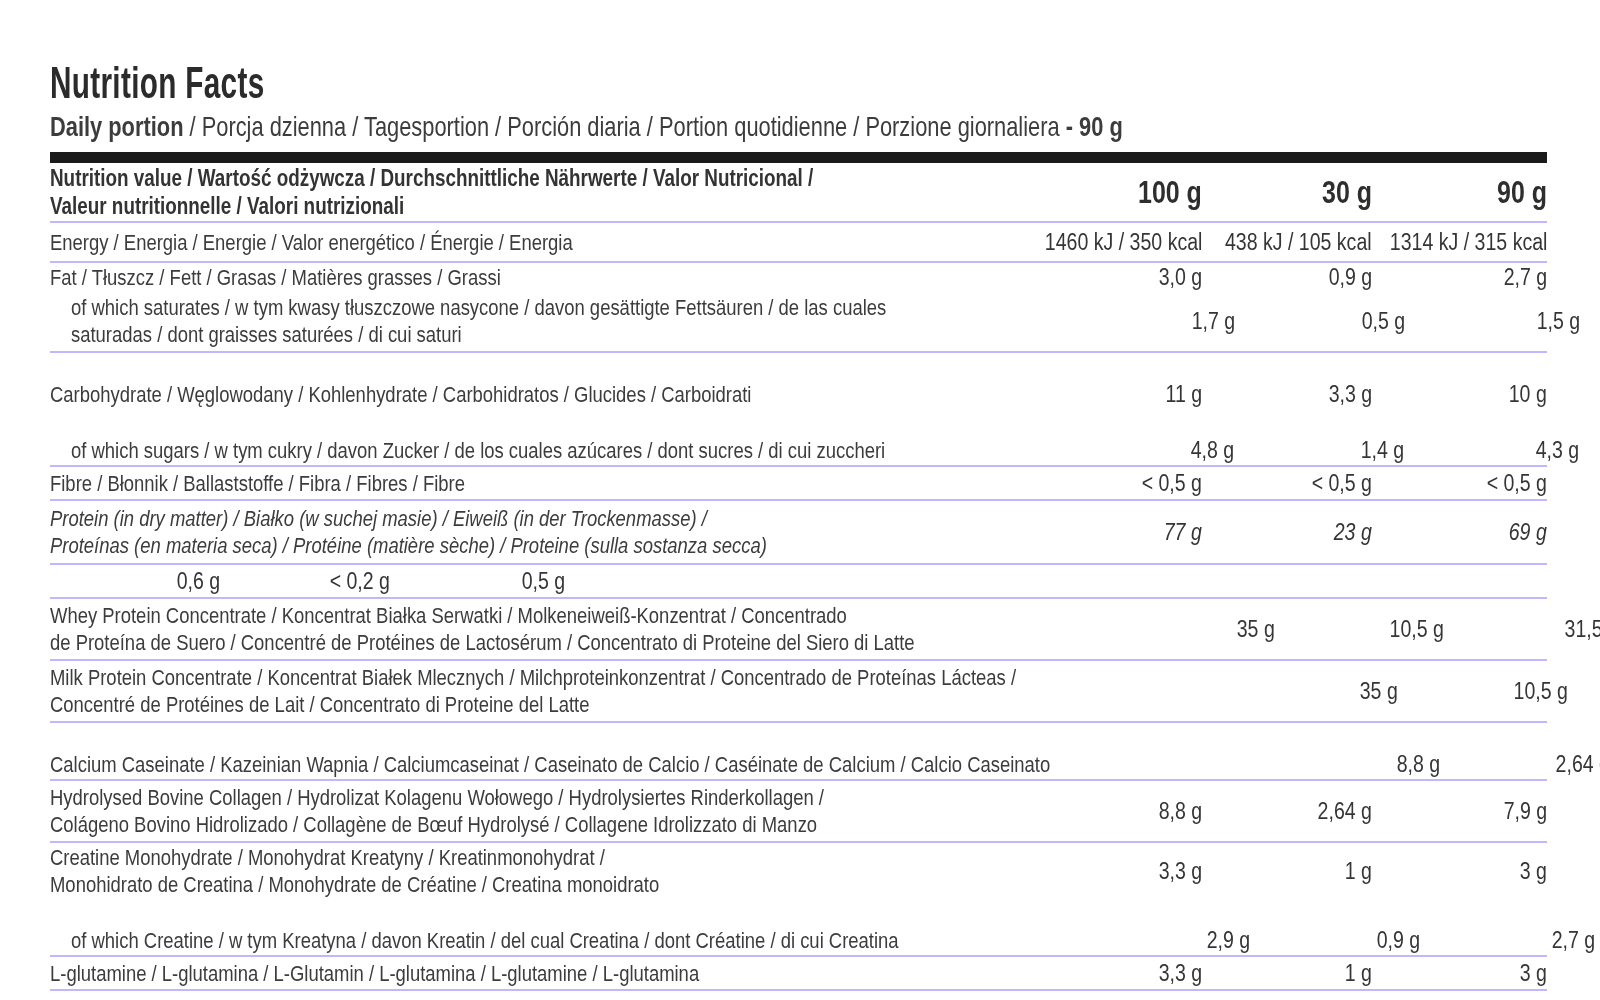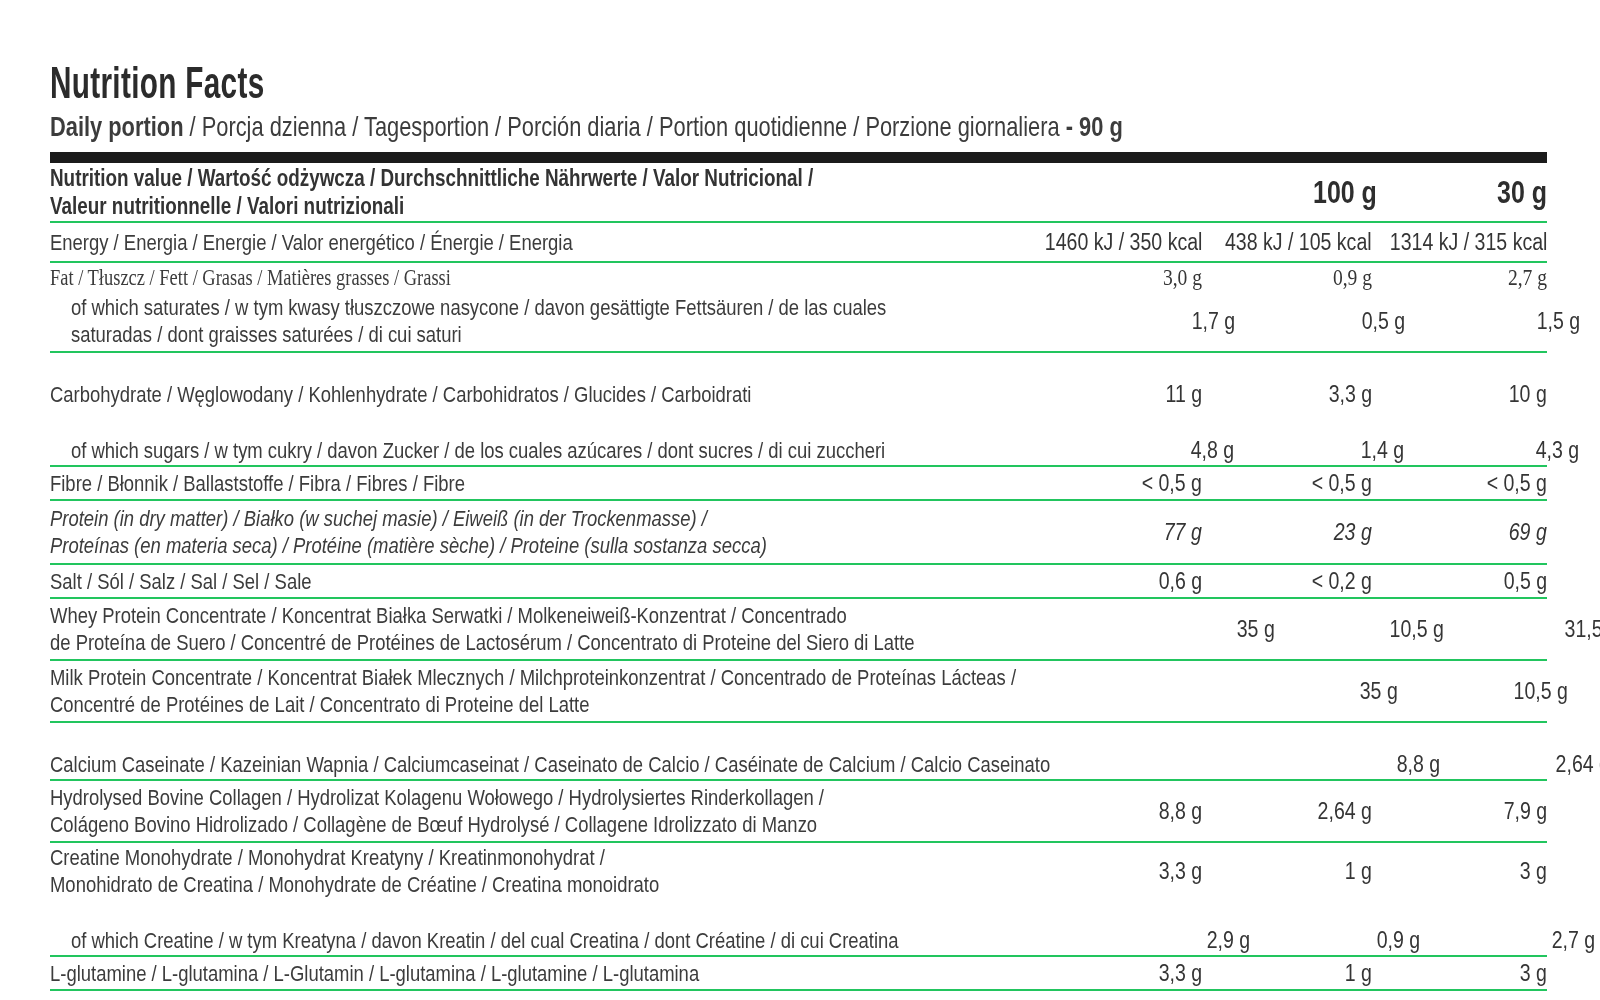--- a/index.html
+++ b/index.html
@@ -12,33 +12,33 @@
 
   .title{font-size:45px;font-weight:bold;color:#2b2b2b;transform:scaleX(0.66);transform-origin:0 50%;display:inline-block;white-space:nowrap;letter-spacing:0.5px;}
   .subtitle{margin-top:2px;white-space:nowrap;}
   .subtitle .part{display:inline;font-size:28px;color:#3c3c3c;}
   .subtitle-wrap{transform:scaleX(0.78);transform-origin:0 50%;display:inline-block;white-space:nowrap;}
   .b{font-weight:bold;color:#333;}
 
   .bar{background:#1b1b1b;height:11px;margin-top:9px;}
   .bar-bottom{background:#1b1b1b;height:9px;margin-top:11px;}
 
-  .block{border-bottom:2px solid #22c55e;}
+  .block{border-bottom:2px solid #c4b5fd;}
   .row{display:flex;align-items:center;}
   .lab{flex:1 1 auto;display:flex;align-items:center;overflow:visible;}
   .vc{width:170px;display:flex;justify-content:flex-end;align-items:center;flex:0 0 auto;}
   .vc3{width:175px;display:flex;justify-content:flex-end;align-items:center;flex:0 0 auto;}
   .indent .cond{margin-left:21px;}
 
   .hdr{min-height:58px;}
   .hdr .cond{font-weight:bold;font-size:23px;line-height:28px;color:#333;}
   .hdr .num{font-size:32px;font-weight:bold;transform:scaleX(0.78);color:#2e2e2e;}
 
   .h36{min-height:38px;} .h32{min-height:32px;text-align:right;} .h30{min-height:30px;margin-top:26px;}
-  .h28{min-height:28px;align-items:flex-end;font-family:Liberation Serif, serif;} 
+  .h28{min-height:28px;align-items:flex-end;} 
   .h60{min-height:60px;} .h62{min-height:62px;font-style:italic;} .h56{min-height:56px;}
   .sup{font-size:14px;vertical-align:super;}
 </style>
 </head>
 <body>
 
 <div class="sheet">
 
   <div>
     <span class="title">Nutrition Facts</span>
@@ -57,20 +57,23 @@
       <div class="lab">
           <span class="cond">Nutrition value / Wartość odżywcza / Durchschnittliche Nährwerte / Valor Nutricional /
 Valeur nutritionnelle / Valori nutrizionali</span>
         </div>
       <div class="vc">
           <span class="num">100 g</span>
         </div>
       <div class="vc">
           <span class="num">30 g</span>
         </div>
+      <div class="vc3">
+          <span class="num">90 g</span>
+        </div>
     </div>
   </div>
 
   <div class="block">
     <div class="row h36">
       <div class="lab">
           <span class="cond">Energy / Energia / Energie / Valor energético / Énergie / Energia</span>
         </div>
       <div class="vc">
           <span class="num">1460 kJ / 350 kcal</span>
@@ -177,23 +180,20 @@
           <span class="num">23 g</span>
         </div>
       <div class="vc3">
           <span class="num">69 g</span>
         </div>
     </div>
   </div>
 
   <div class="block">
     <div class="row h32">
-      <div class="lab">
-          <span class="cond">Salt / Sól / Salz / Sal / Sel / Sale</span>
-        </div>
       <div class="vc">
           <span class="num">0,6 g</span>
         </div>
       <div class="vc">
           <span class="num">&lt; 0,2 g</span>
         </div>
       <div class="vc3">
           <span class="num">0,5 g</span>
         </div>
     </div>

